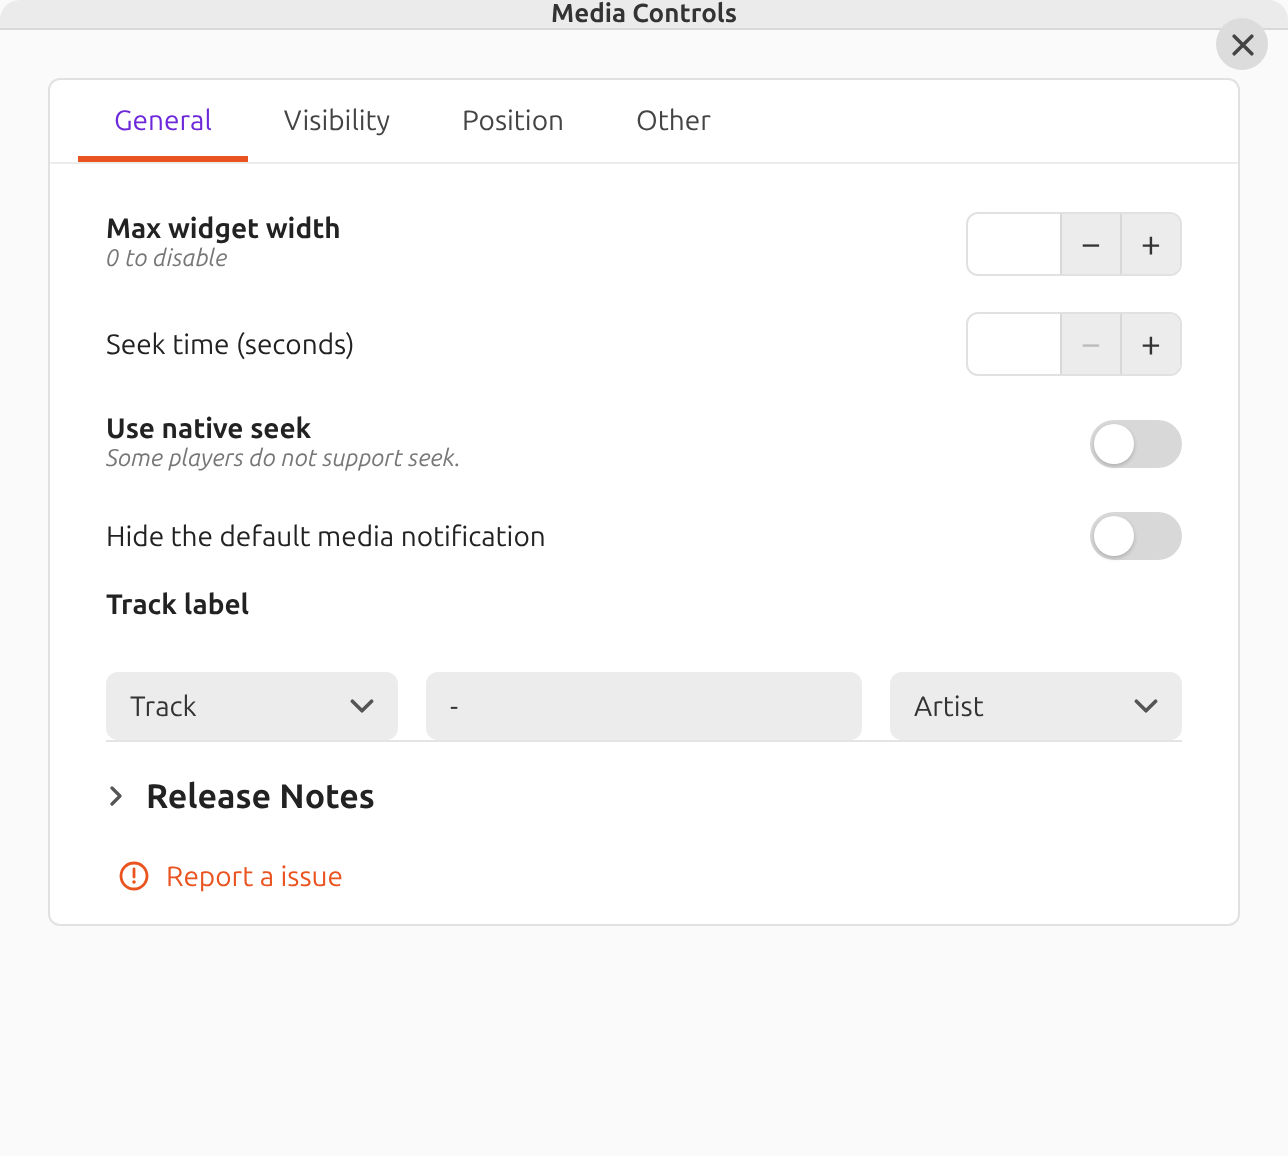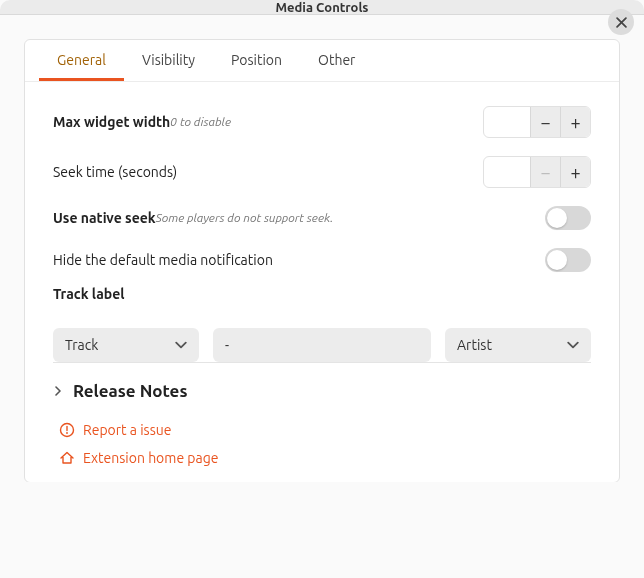--- a/index.html
+++ b/index.html
@@ -6,25 +6,25 @@
   body { background: #fafafa; width: 644px; height: 578px; overflow: hidden; }
   .window { width: 644px; height: 482px; background: #fafafa; display: flex; flex-direction: column; border-radius: 10px; overflow: hidden; position: relative; }
   .titlebar { height: 46px; background: #ebebeb; display: flex; align-items: center; justify-content: center; position: relative; border-bottom: 1px solid #d9d9d9; }
   .titlebar-title { font-size: 13px; font-weight: 700; color: #333; }
   .close-btn { position: absolute; right: 10px; top: 9px; width: 26px; height: 26px; border-radius: 50%; background: #dcdcdc; display: flex; align-items: center; justify-content: center; cursor: pointer; }
   .close-btn svg { width: 11px; height: 11px; }
   .content { flex: 1; padding: 24px 24px 24px 24px; background: #fafafa; }
   .panel { background: #ffffff; border: 1px solid #e1e1e1; border-radius: 6px; height: 100%; display: flex; flex-direction: column; }
   .tabs { display: flex; gap: 0; padding: 0 14px; border-bottom: 1px solid #ececec; }
   .tab { padding: 12px 18px 10px 18px; font-size: 14px; color: #444; cursor: pointer; border-bottom: 3px solid transparent; }
-  .tab.active { color: #a16207; border-bottom-color: #e95420; }
+  .tab.active { color: #6d28d9; border-bottom-color: #e95420; }
   .tab-body { padding: 18px 28px 10px 28px; flex: 1; display: flex; flex-direction: column; }
   .row { display: flex; align-items: center; justify-content: space-between; padding: 6px 0; }
   .row + .row { margin-top: 6px; }
-  .row-labels { display: flex; flex-direction: row; }
+  .row-labels { display: flex; flex-direction: column; }
   .row-title { font-size: 14px; color: #222; font-weight: 700; }
   .row-title.normal { font-weight: 400; }
   .row-sub { font-size: 12px; color: #777; font-style: italic; line-height: 1.3; }
   .spinbox { display: flex; border-radius: 6px; overflow: hidden; height: 32px; border: 1px solid #e1e1e1; }
   .spin-val { width: 46px; background: #ececec; display: flex; align-items: center; justify-content: flex-start; padding-left: 10px; font-size: 14px; color: #333; margin-top: 42px; }
   .spin-btn { width: 30px; background: #ececec; display: flex; align-items: center; justify-content: center; font-size: 18px; color: #333; cursor: pointer; border-left: 1px solid #d8d8d8; }
   .spin-btn.disabled { color: #bbb; cursor: default; }
   .switch { width: 46px; height: 24px; border-radius: 12px; background: #d8d8d8; position: relative; cursor: pointer; }
   .switch::after { content: ""; width: 20px; height: 20px; border-radius: 50%; background: #fff; position: absolute; top: 2px; left: 2px; box-shadow: 0 1px 2px rgba(0,0,0,.2); }
   .section-title { font-size: 14px; font-weight: 700; color: #222; margin-top: 8px; margin-bottom: 26px; }
@@ -134,23 +134,17 @@
 
         <div class="link-row">
           <svg class="link-icon" viewBox="0 0 16 16">
               <circle cx="8" cy="8" r="6.5" stroke="#e95420" stroke-width="1.4" fill="none"></circle>
               <line x1="8" y1="4.5" x2="8" y2="8.5" stroke="#e95420" stroke-width="1.4" stroke-linecap="round"></line>
               <circle cx="8" cy="11" r="0.9" fill="#e95420"></circle>
             </svg>
           <span>Report a issue</span>
         </div>
 
-        <div class="link-row">
-          <svg class="link-icon" viewBox="0 0 16 16">
-              <path d="M2 8 L8 2.5 L14 8 M4 7 V13 H12 V7" stroke="#e95420" stroke-width="1.4" fill="none" stroke-linejoin="round" stroke-linecap="round"></path>
-            </svg>
-          <span>Extension home page</span>
-        </div>
 
       </div>
     </div>
   </div>
 </div>
 
 </body></html>

